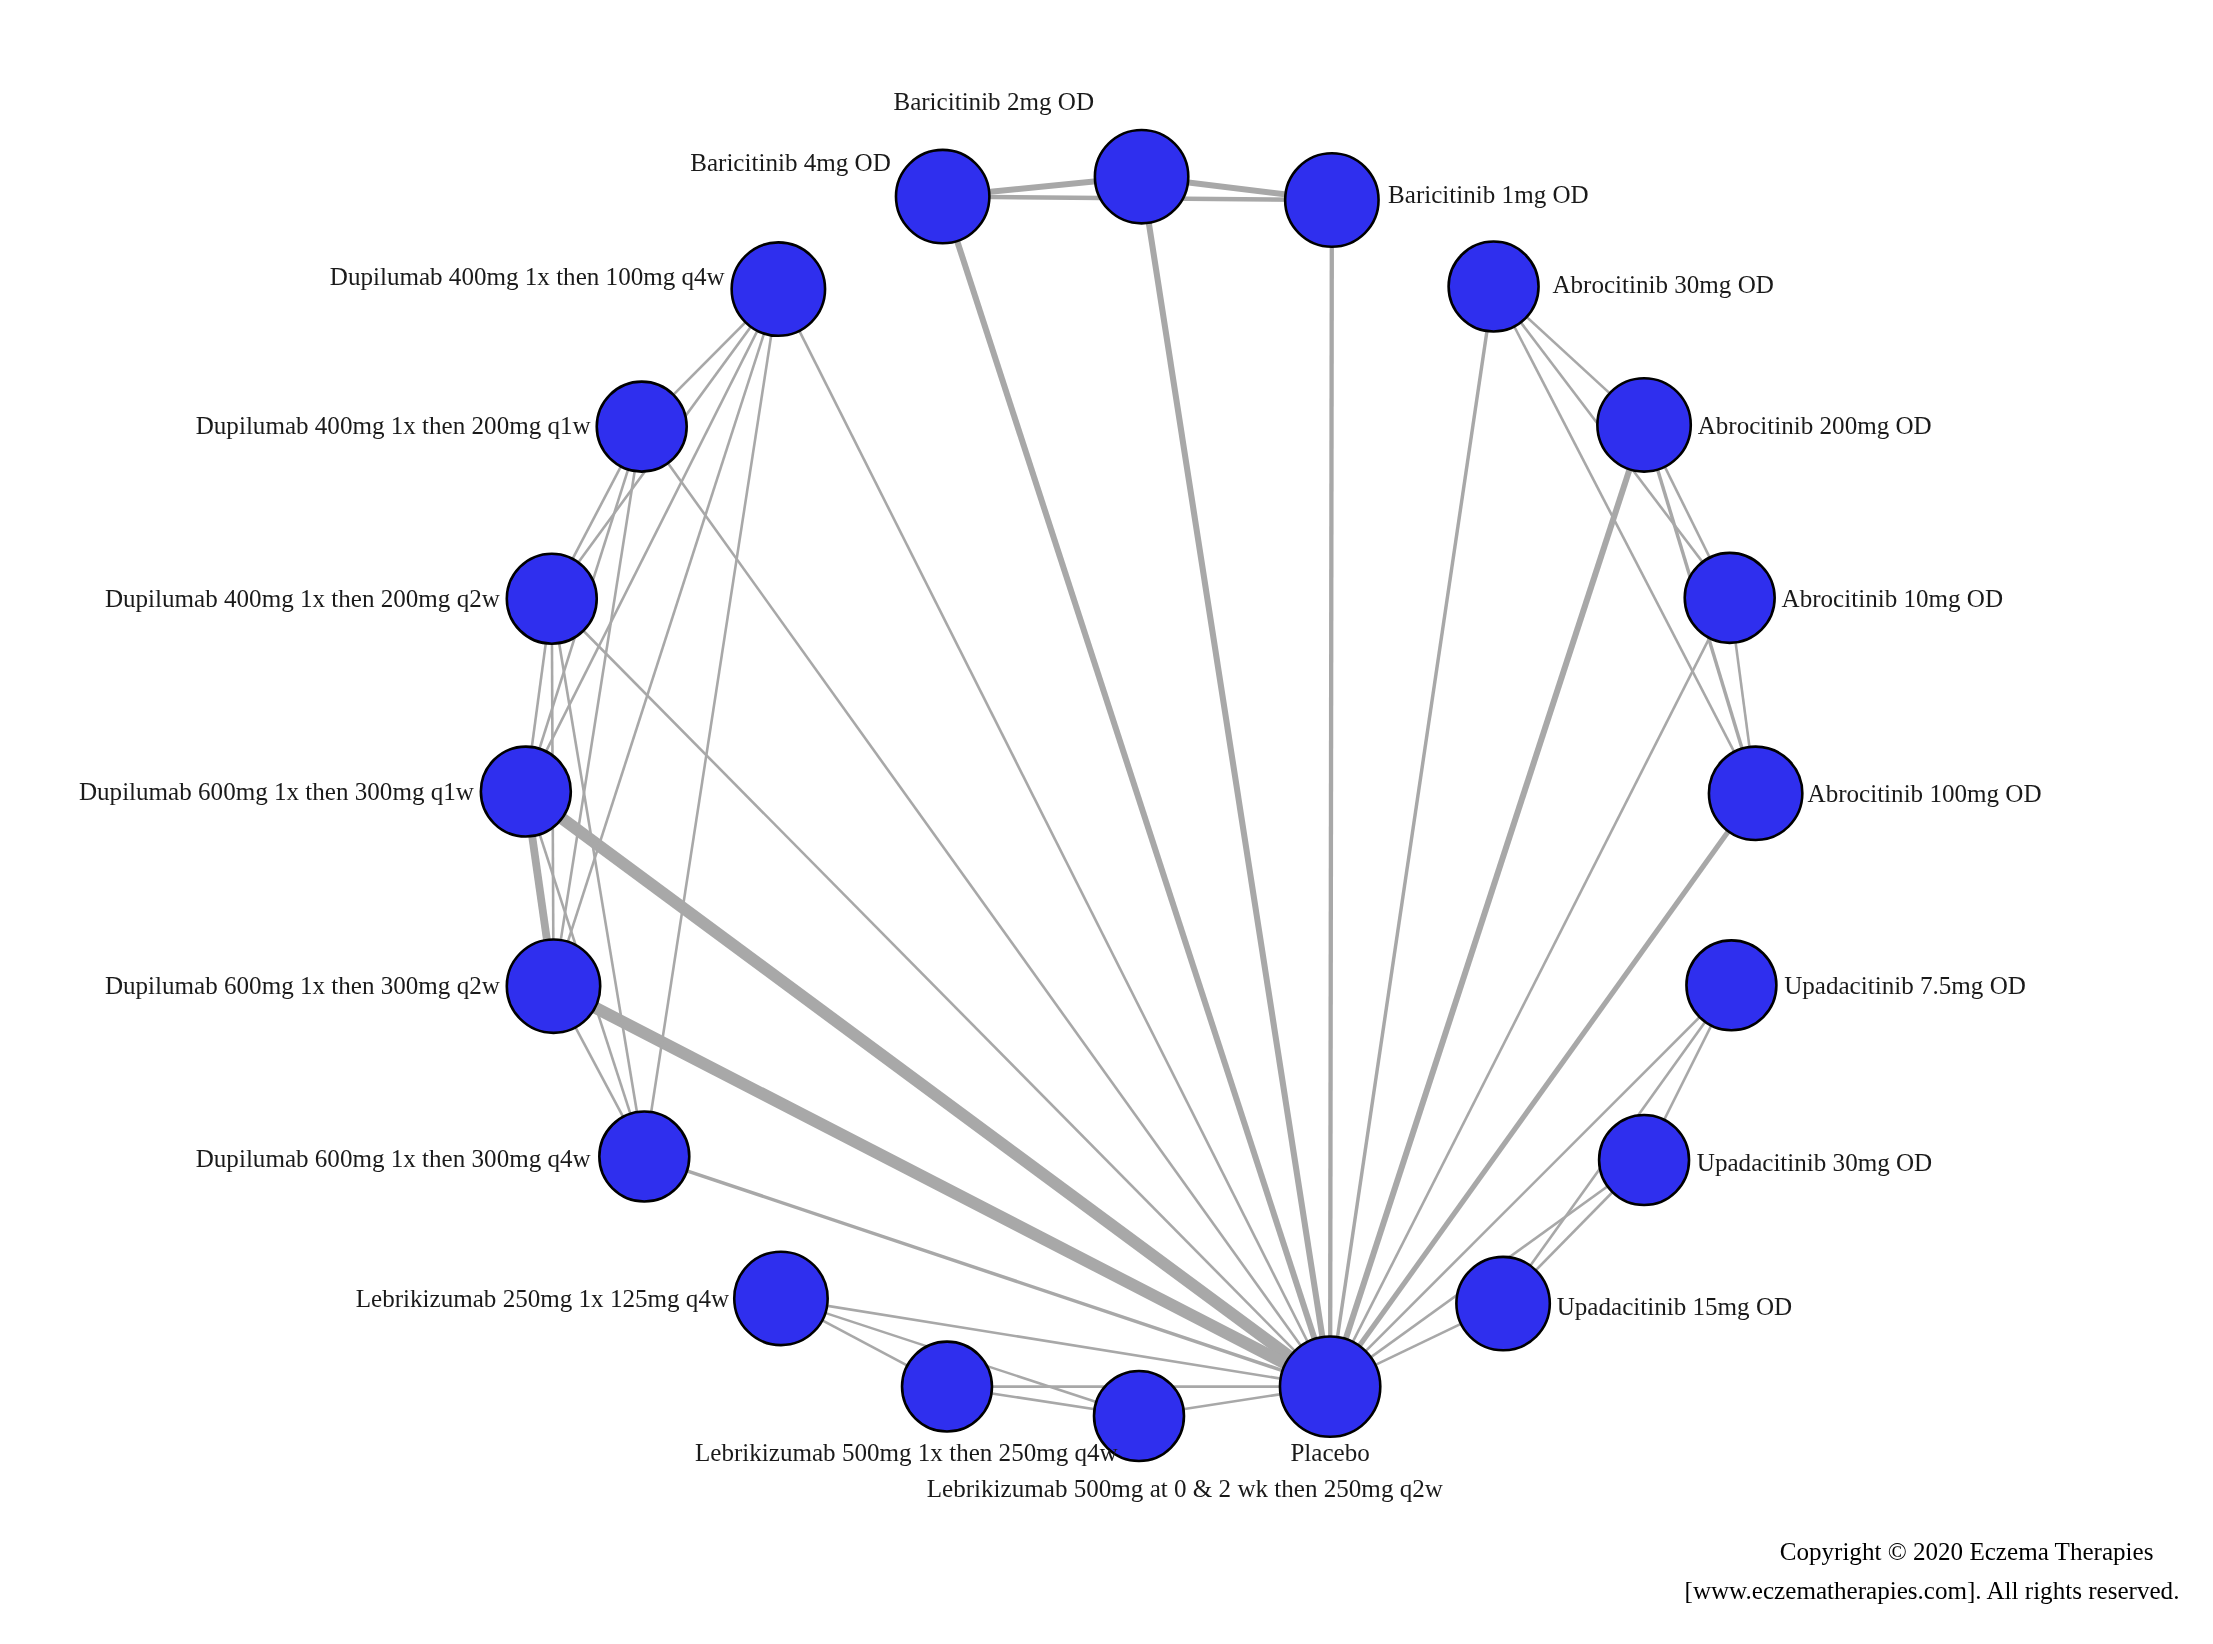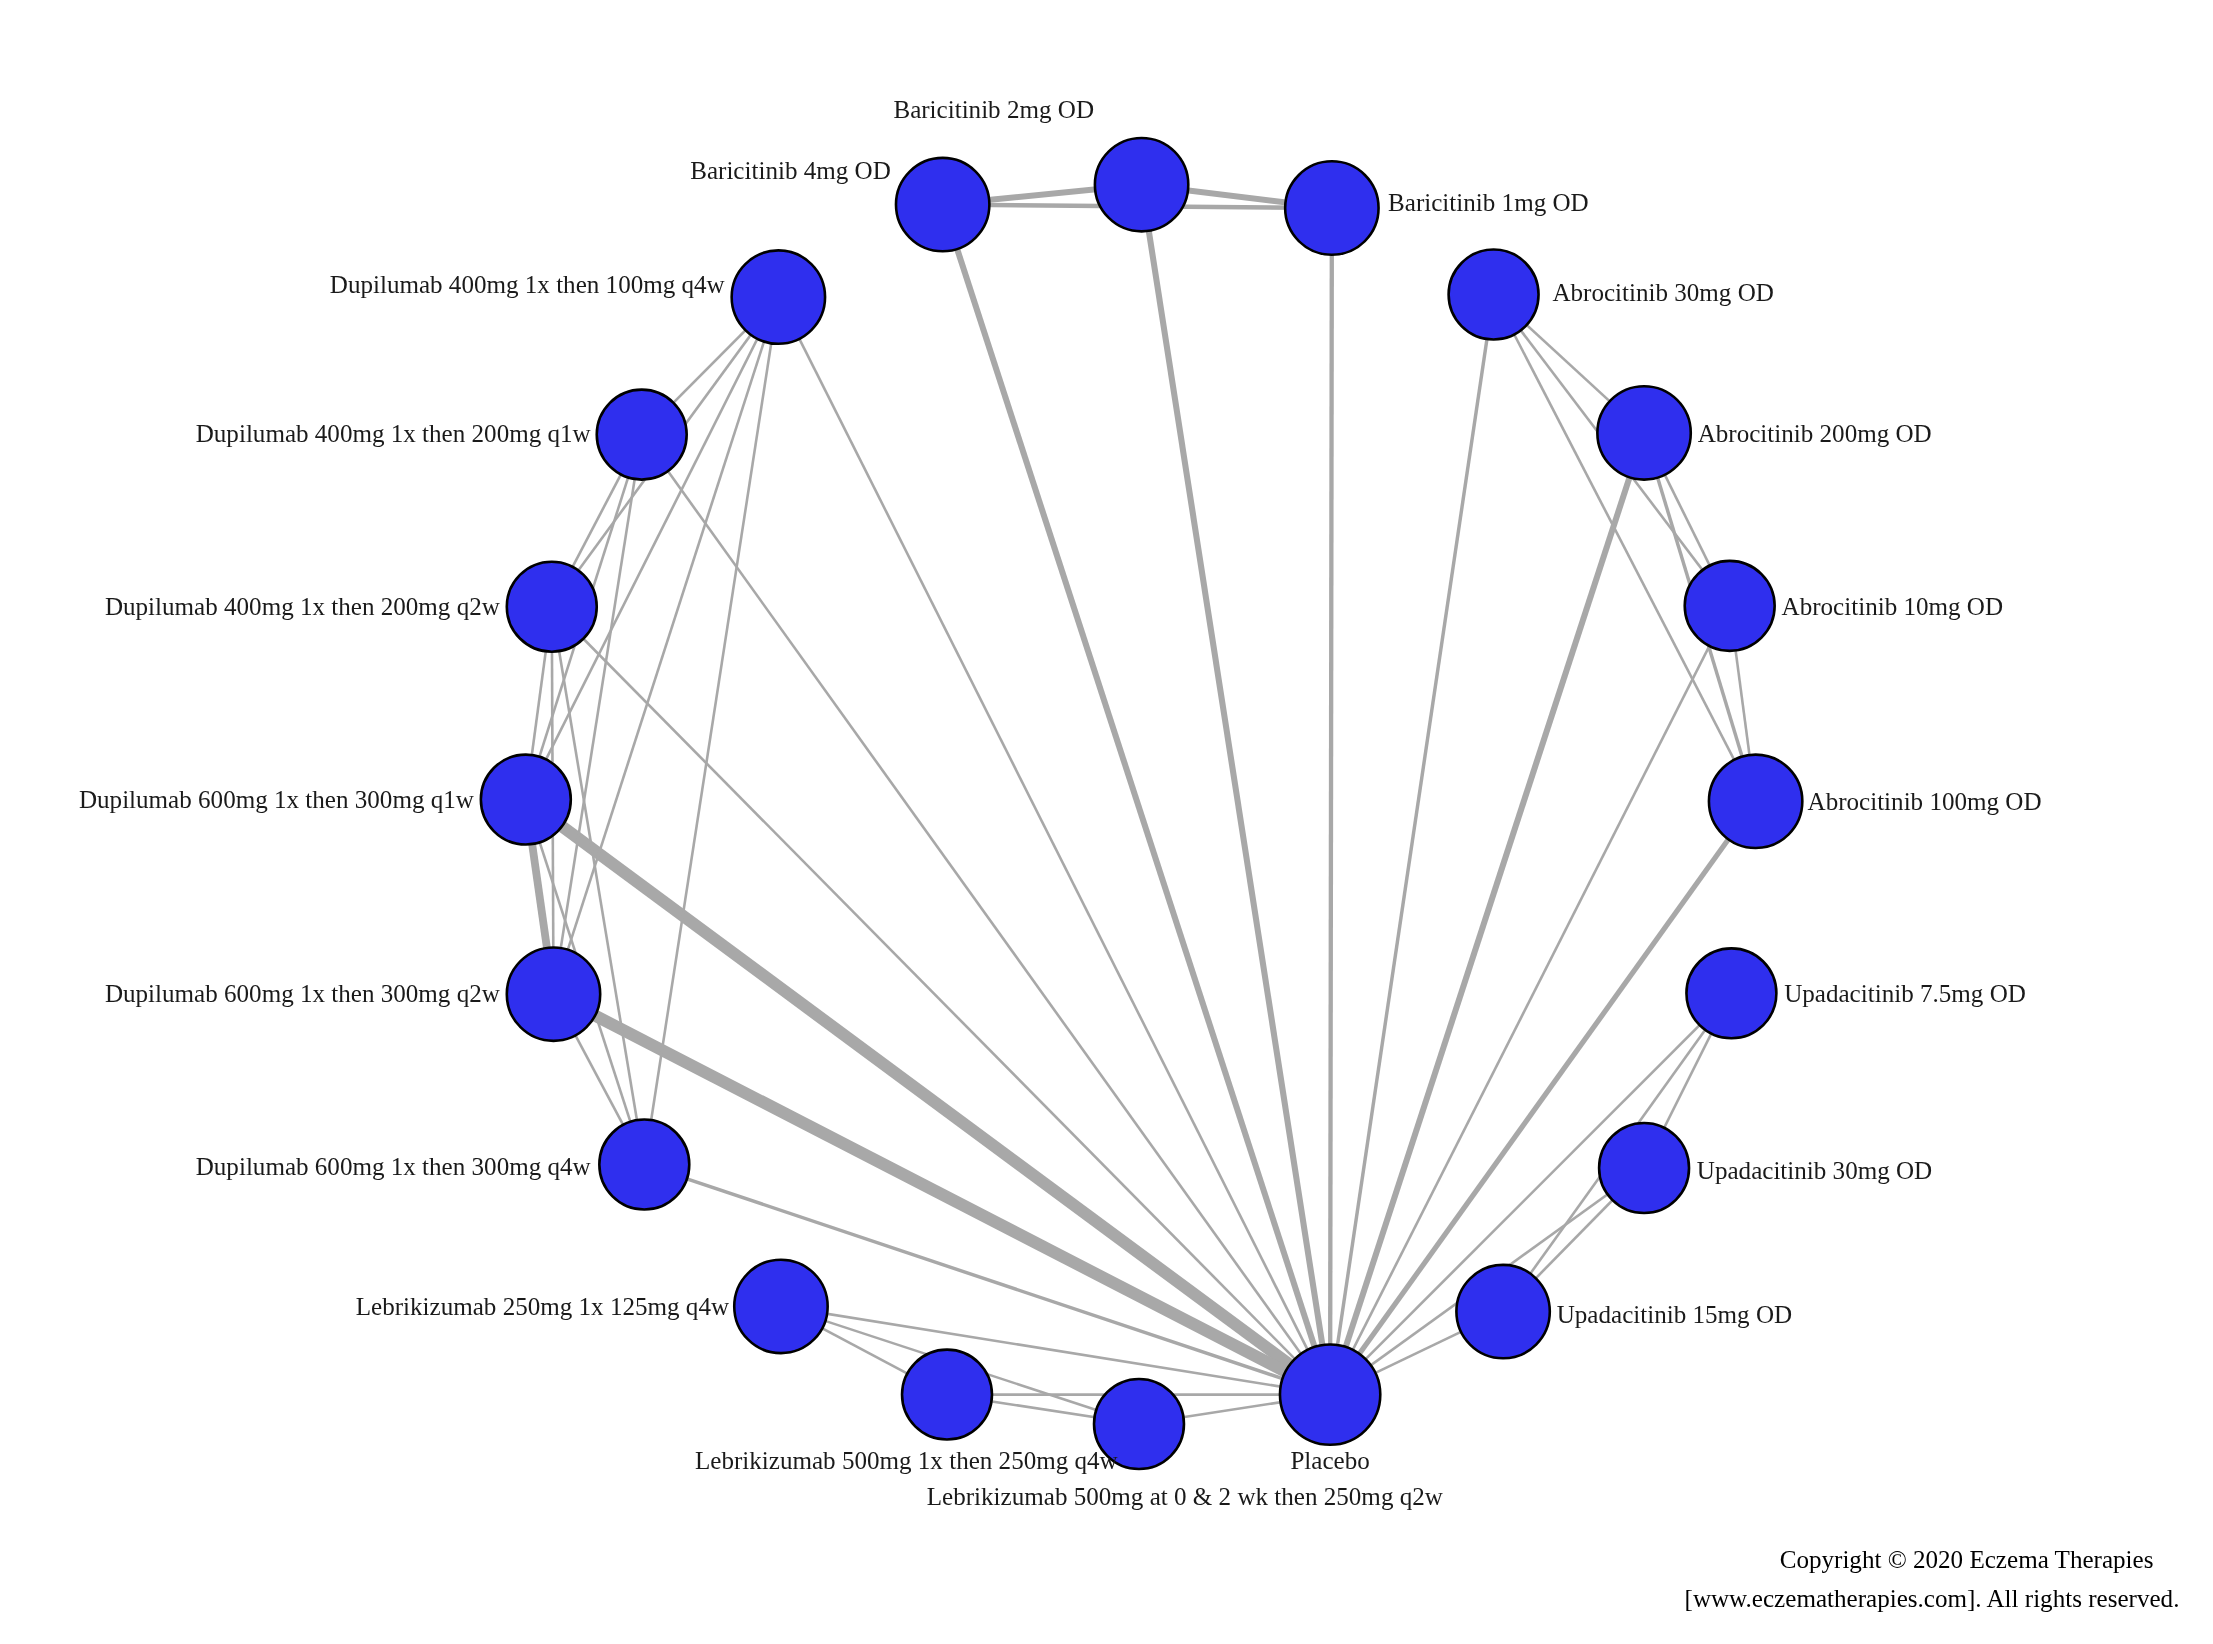--- a/index.html
+++ b/index.html
@@ -10,21 +10,21 @@
   body {
     width: 2214px;
     height: 1645px;
     font-family: "Liberation Serif", "DejaVu Serif", serif;
     overflow: hidden;
     position: relative;
   }
   #network-figure {
     position: absolute;
     left: 0;
-    top: 16px;
+    top: 8px;
     width: 2214px;
     height: 1158px;
   }
   svg.net {
     display: block;
     width: 2214px;
     height: 1645px;
     background: #ffffff;
   }
   .edge {

